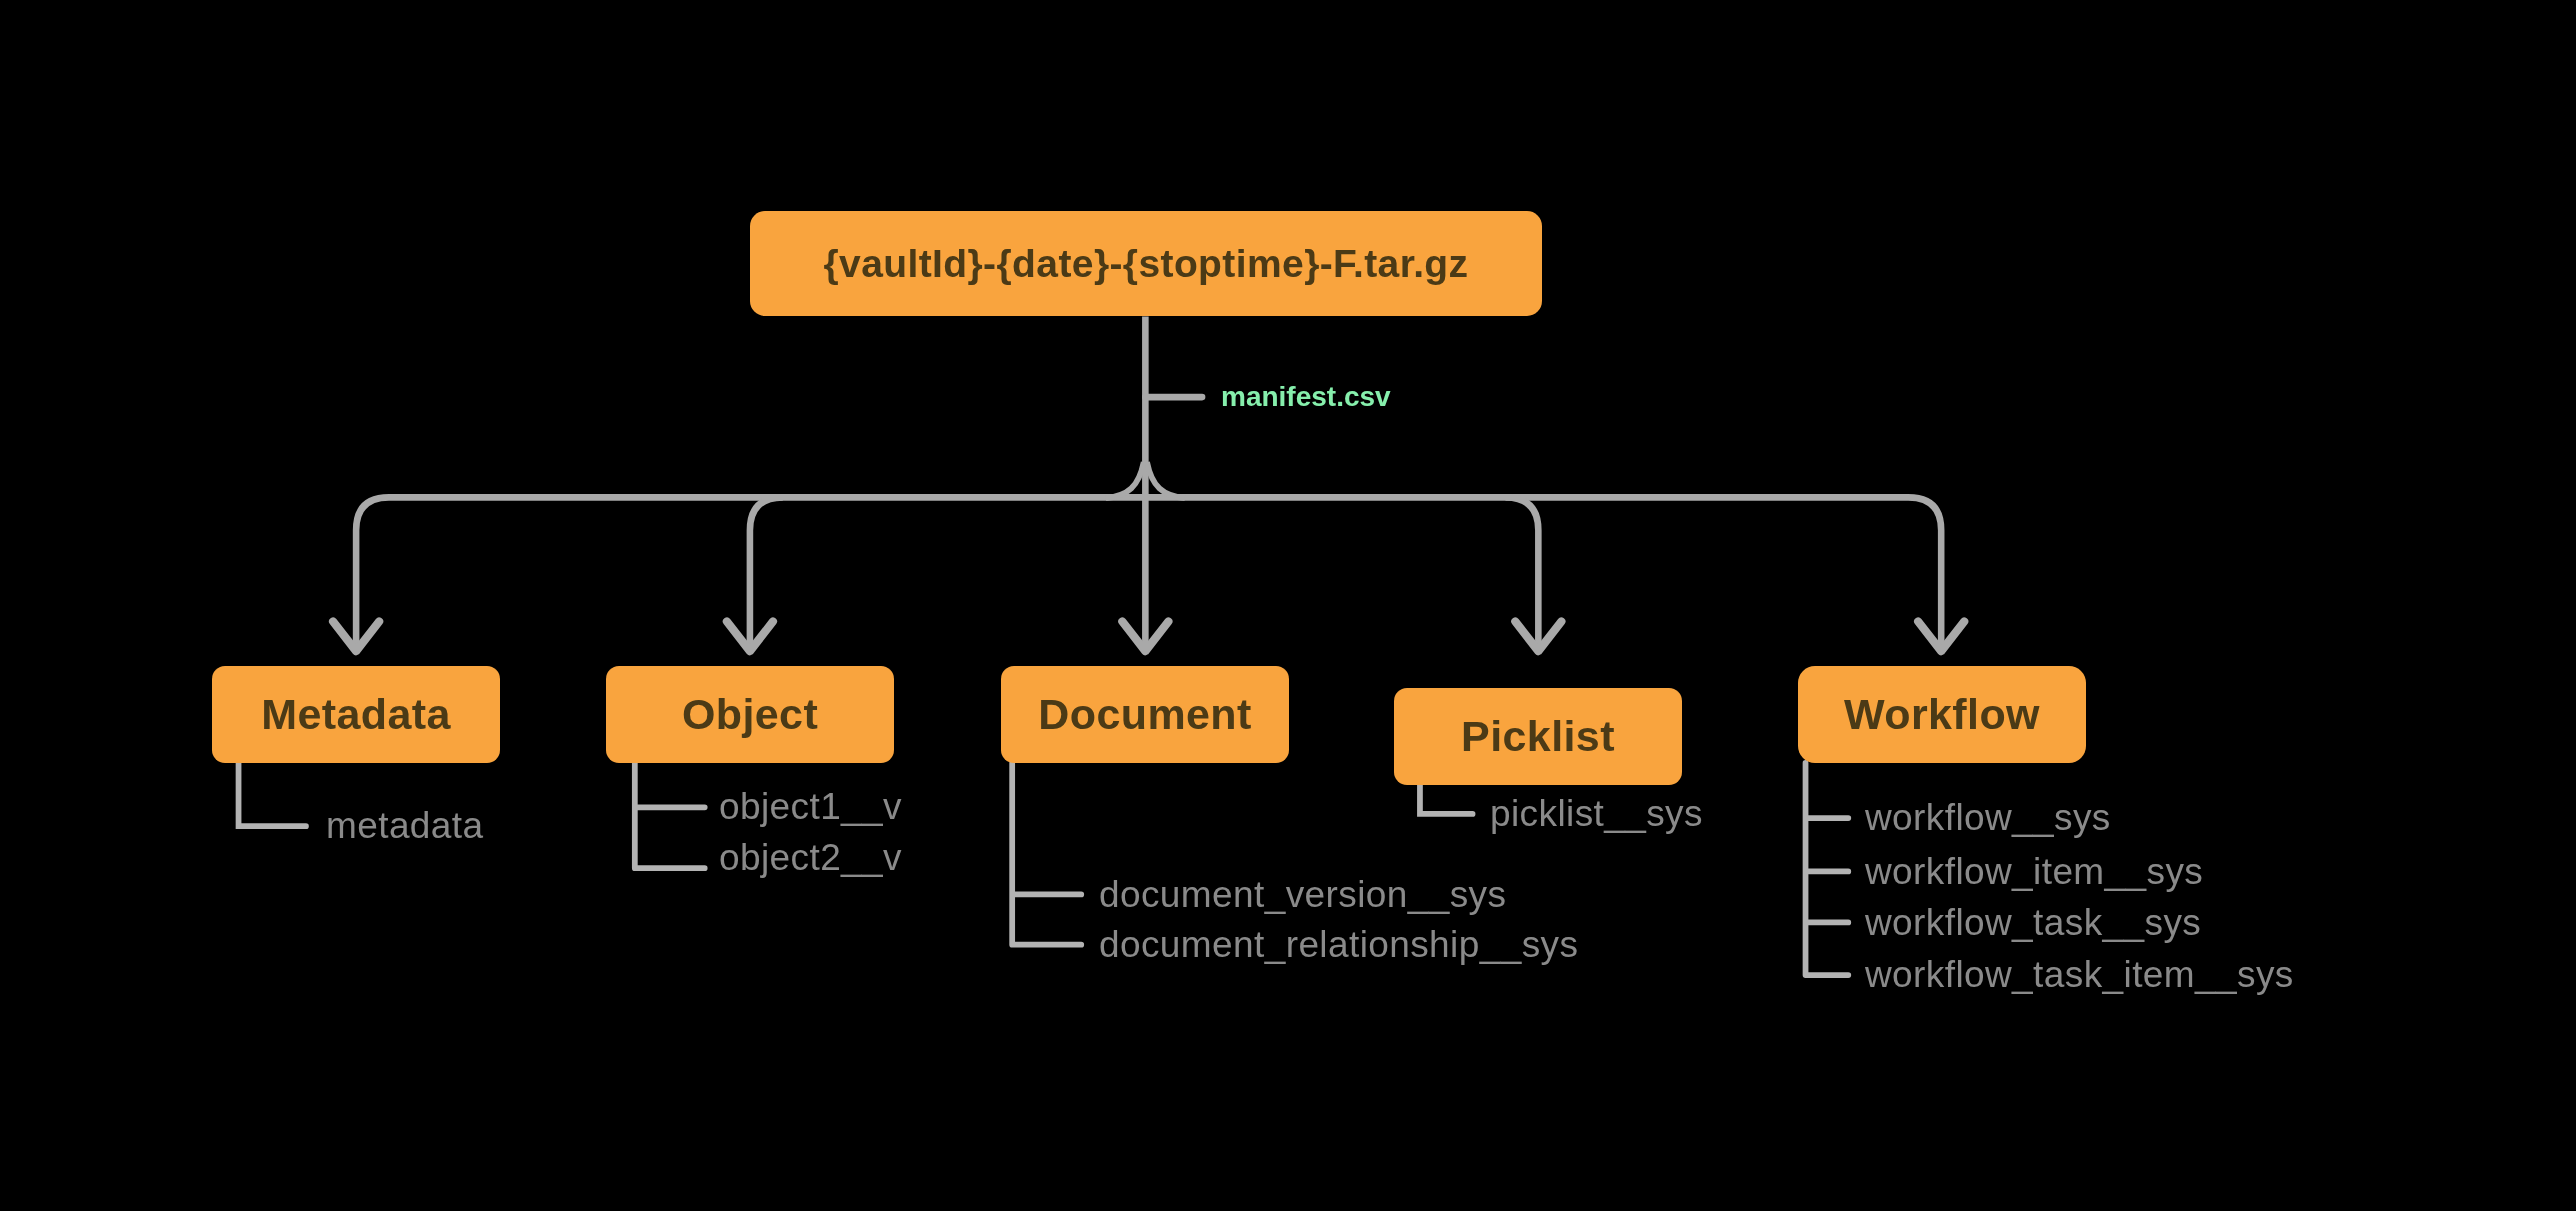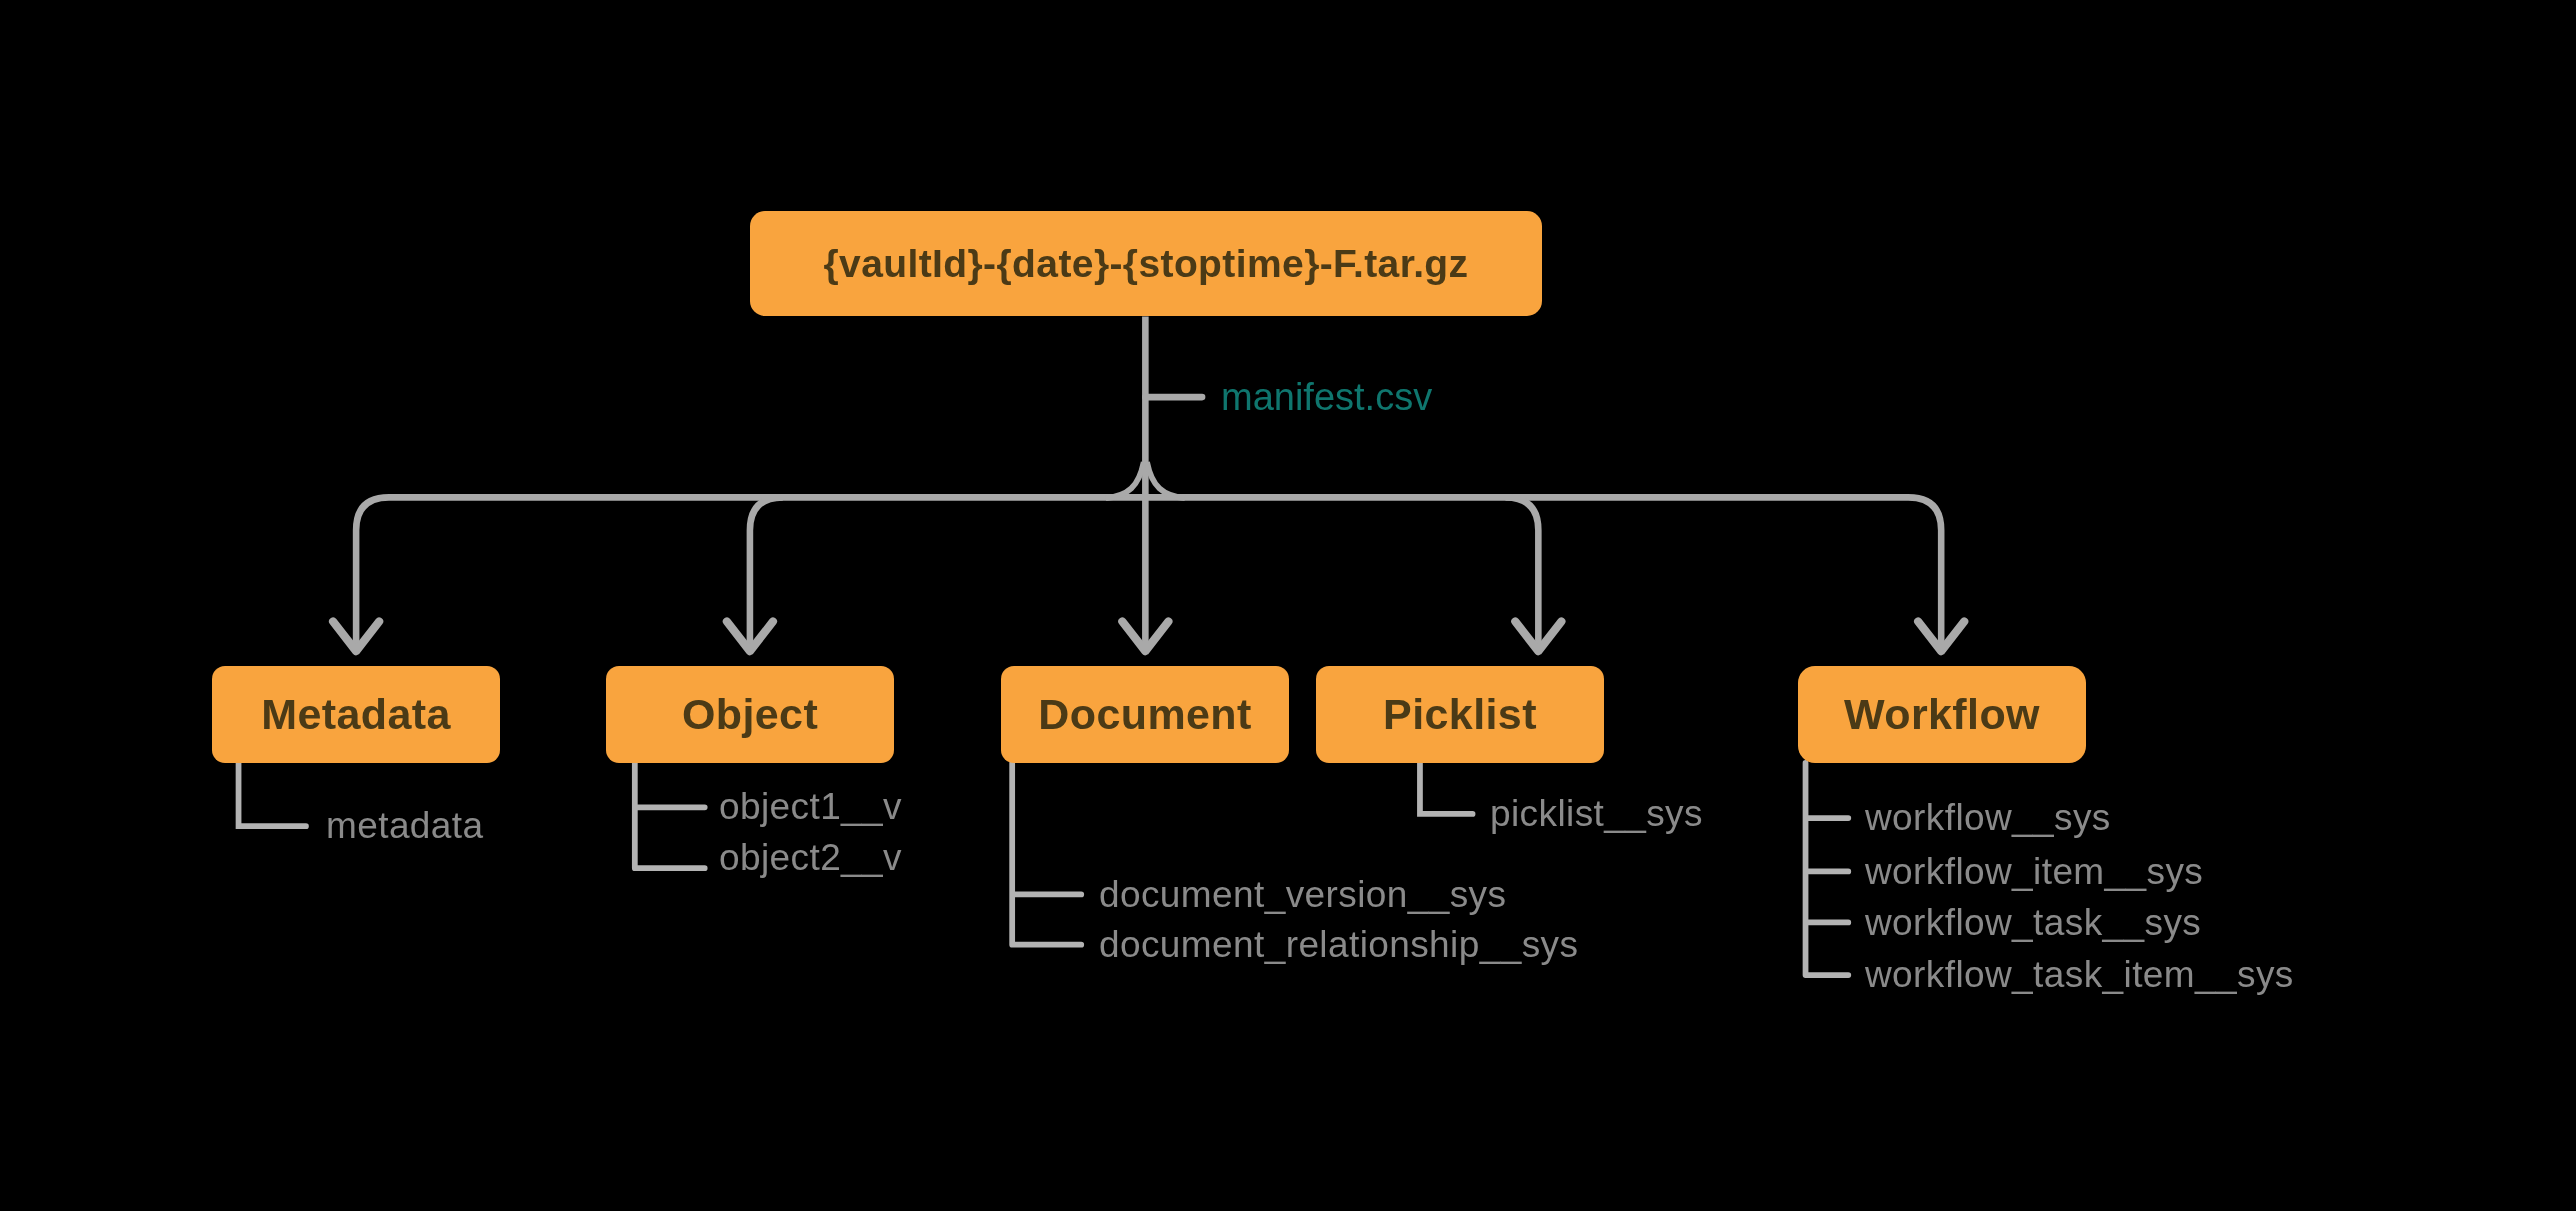--- a/index.html
+++ b/index.html
@@ -40,27 +40,27 @@
     border-radius: 15px;
   }
   .node.child {
     top: 666px;
     width: 288px; height: 97px;
     font-size: 43px;
   }
   .node-metadata { left: 212px;  }
   .node-object   { left: 606px;  }
   .node-document { left: 1001px; }
-  .node-picklist { left: 1316px; }
+  .node-picklist { left: 1394px; margin-top: 22px; }
   .node-workflow { left: 1798px; border-radius: 17px; }
   .branch-label {
     position: absolute;
-    color: #0f766e;
-    font-size: 38px;
-    font-weight: 400;
+    color: #86efac;
+    font-size: 28px;
+    font-weight: 700;
     transform: translateY(-50%);
     white-space: nowrap;
   }
   .manifest-label {
     left: 1221px; top: 397px;
   }
   .tree-item {
     position: absolute;
     color: #8A8A8A;
     font-size: 37px;

